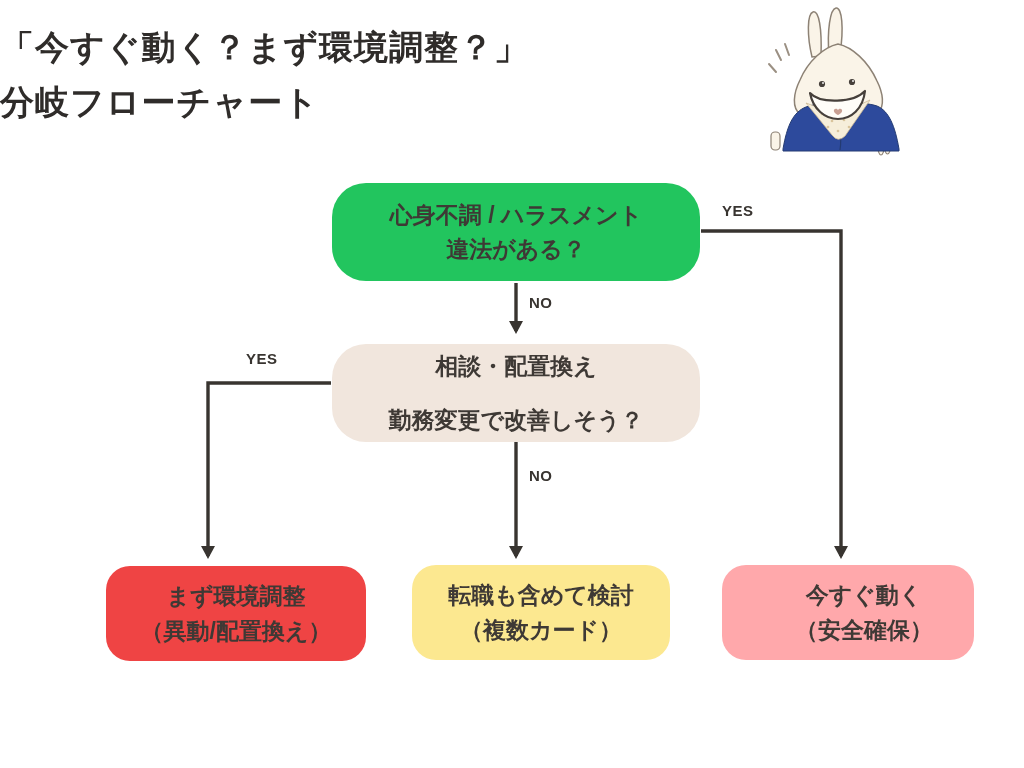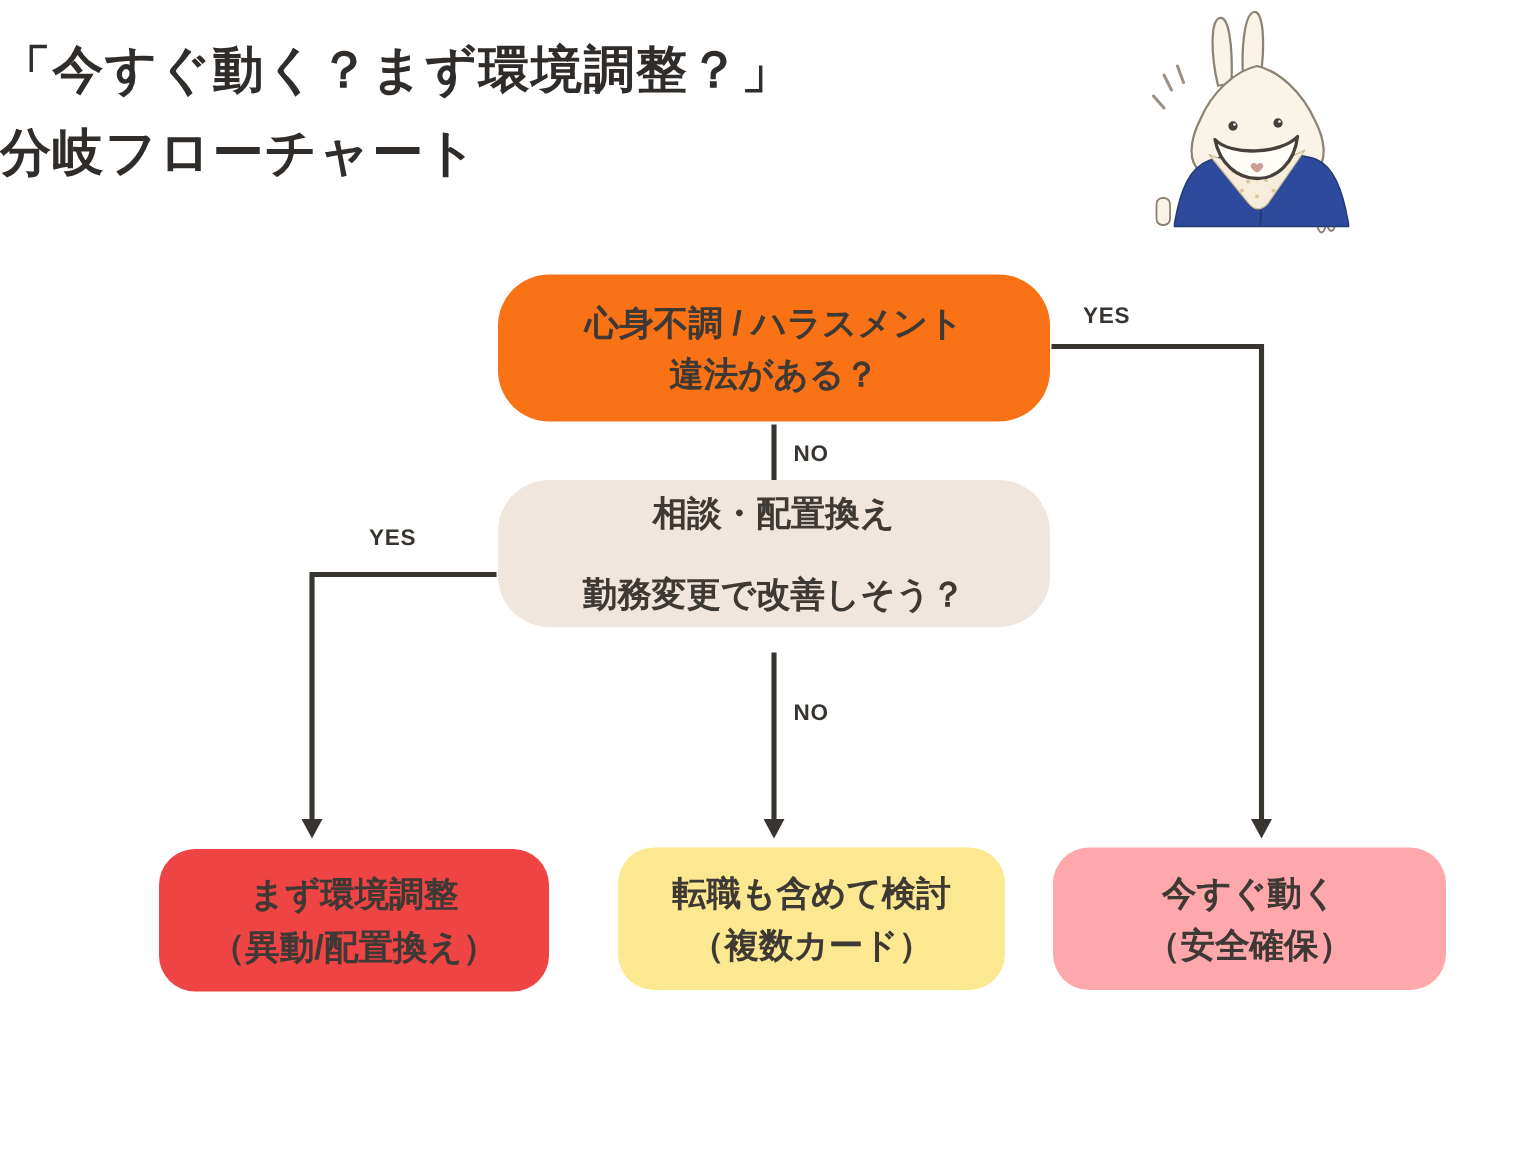--- a/index.html
+++ b/index.html
@@ -14,25 +14,25 @@
     line-height:1.62; letter-spacing:1px; z-index:2;
   }
   .node {
     position:absolute; display:flex; flex-direction:column;
     align-items:center; justify-content:center; text-align:center;
     font-weight:700; color:#3e3935; font-size:23px; line-height:1.5;
     z-index:1;
   }
   .node.question { left:332px; width:368px; height:98px; border-radius:34px; }
   #node-q1 { top:183px; }
-  #node-q2 { top:320px;gap:20px; }
+  #node-q2 { top:344px;gap:20px; }
   .node.outcome { height:95px; border-radius:24px; top:565px; }
   #node-env      { left:106px; width:260px; top:566px; }
   #node-consider { left:412px; width:258px; }
-  #node-act      { left:702px; width:262px; }
+  #node-act      { left:722px; width:220px;padding-left:32px; }
   .connectors { position:absolute; left:0; top:0; width:1024px; height:768px; z-index:0; }
   .edge-label {
     position:absolute; font-size:15px; font-weight:800; color:#383430;
     letter-spacing:0.5px; z-index:1;
   }
   #label-q1-yes { left:722px; top:202px; }
   #label-q1-no  { left:529px; top:294px; }
   #label-q2-yes { left:246px; top:350px; }
   #label-q2-no  { left:529px; top:467px; }
   .mascot { position:absolute; left:762px; top:4px; width:150px; height:162px; z-index:3; }
@@ -57,21 +57,21 @@
     <path d="M701,231 L841,231 L841,556" fill="none" stroke-width="3.4" marker-end="url(#arrowhead)" stroke="#383430"></path>
     <path d="M331,383 L208,383 L208,556" fill="none" stroke-width="3.4" marker-end="url(#arrowhead)" stroke="#383430"></path>
     <path d="M516,435 L516,556" fill="none" stroke-width="3.4" marker-end="url(#arrowhead)" stroke="#383430"></path>
   </svg>
 
   <span class="edge-label" id="label-q1-yes">YES</span>
   <span class="edge-label" id="label-q1-no">NO</span>
   <span class="edge-label" id="label-q2-yes">YES</span>
   <span class="edge-label" id="label-q2-no">NO</span>
 
-  <div class="node question" id="node-q1" style="background-color: #f97316;">
+  <div class="node question" id="node-q1" style="background-color: #22c55e;">
     <div>心身不調 / ハラスメント</div>
     <div>違法がある？</div>
   </div>
 
   <div class="node question" id="node-q2" style="background-color: rgb(241, 230, 221);">
     <div>相談・配置換え</div>
     <div>勤務変更で改善しそう？</div>
   </div>
 
   <div class="node outcome" id="node-env" style="background-color: #ef4444;">

